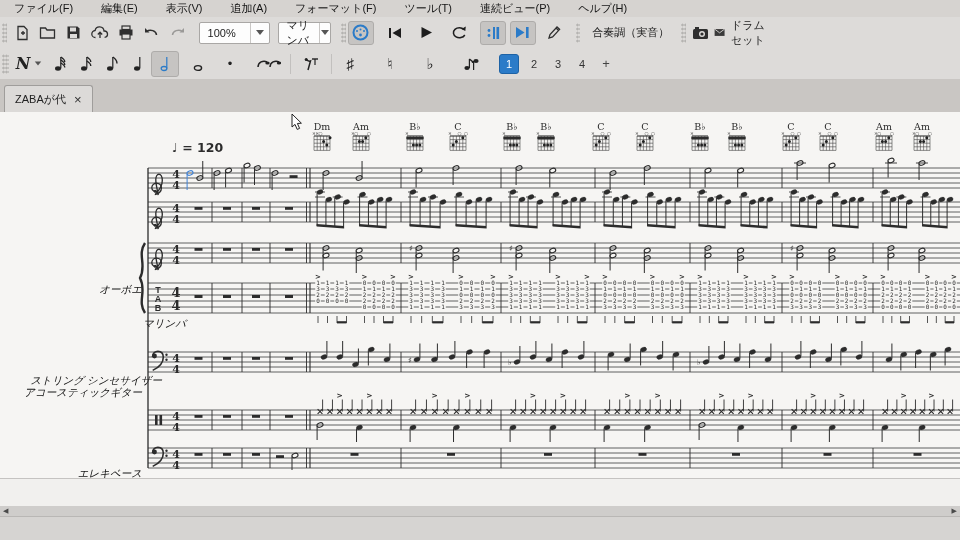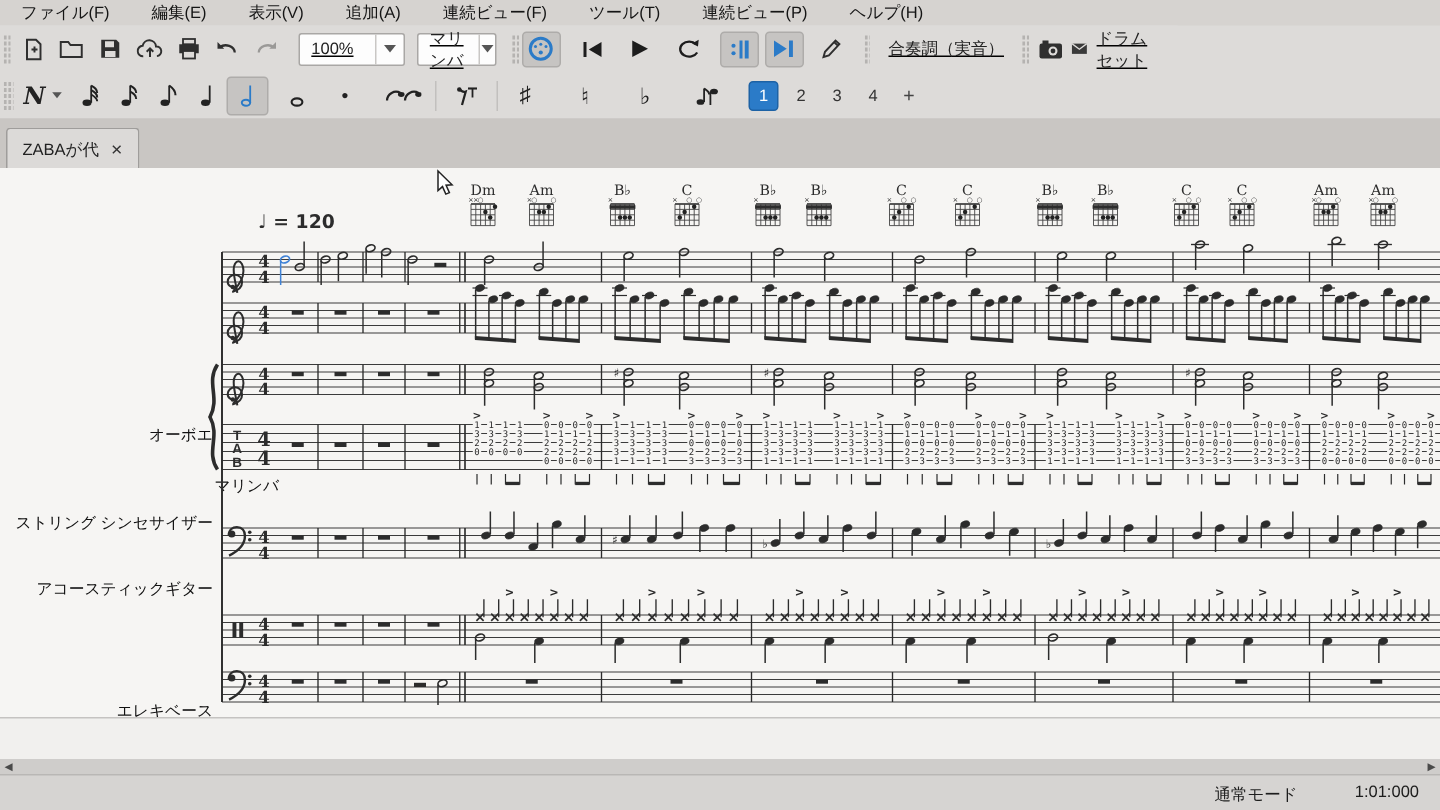--- a/index.html
+++ b/index.html
@@ -5,21 +5,21 @@
   html,body{margin:0;padding:0;}
   body{width:960px;height:540px;position:relative;overflow:hidden;
        font-family:"Liberation Sans",sans-serif;background:#dddbd9;
        -webkit-font-smoothing:antialiased;}
   
   .menubar{position:absolute;top:0;left:0;width:960px;height:17px;background:#d6d3d0;
            display:flex;align-items:center;gap:0;font-size:11px;color:#151515;}
   .menu-item{padding:1px 14px 2px 14px;cursor:default;}
   
   .toolbar1{position:absolute;top:17px;left:0;width:785px;height:31px;background:#dddbd9;
-            border-bottom:1px solid #c8c6c4;display:flex;align-items:center;text-decoration:underline;}
+            border-bottom:1px solid #c8c6c4;display:flex;align-items:center;}
   .grip{width:7px;height:20px;margin:0 2px;
         background-image:radial-gradient(#b5b3b1 1px,transparent 1.2px);
         background-size:3px 4px;}
   .tbtn{width:26px;height:24px;display:flex;align-items:center;justify-content:center;
         border-radius:3px;color:#2f2f2f;flex:0 0 auto;}
   .tbtn svg{display:block;}
   .tbtn.pressed{background:#c6c4c2;border:1px solid #aeacaa;width:24px;height:22px;}
   .disabled{opacity:.38;}
   .selbox{height:20px;background:#fdfdfd;border:1px solid #a9a7a5;border-radius:2px;
           display:flex;align-items:center;font-size:11px;color:#222;margin:0 4px;}
@@ -51,21 +51,21 @@
   
   .tabbar{position:absolute;top:79px;left:0;width:960px;height:33px;background:#c9c6c3;
           border-bottom:1px solid #b3b1af;display:flex;align-items:flex-end;}
   .doc-tab{height:26px;background:#dcdad8;border:1px solid #9f9d9b;border-bottom:none;
            border-radius:3px 3px 0 0;margin-left:4px;display:flex;align-items:center;
            gap:8px;padding:0 10px;font-size:11px;color:#222;}
   .tab-close{font-size:13px;color:#333;}
   
   .score{position:absolute;top:112px;left:0;width:960px;height:366px;background:#f6f5f3;}
   .inst-label{position:absolute;left:0;width:142px;text-align:right;font-size:10.5px;
-              color:#111;white-space:nowrap;}
+              color:#111;white-space:nowrap;font-style:italic;}
   .score-svg{position:absolute;top:0;left:0;pointer-events:none;}
   
   .navigator{position:absolute;top:478px;left:0;width:960px;height:28px;background:#f1f0ee;
              border-top:1px solid #c5c3c1;}
   .hscroll{position:absolute;top:506px;left:0;width:960px;height:10px;background:#cfcdcb;
            display:flex;align-items:center;justify-content:space-between;}
   .scroll-arrow{font-size:7px;color:#4a4a4a;padding:0 3px;}
   .statusbar{position:absolute;top:516px;left:0;width:960px;height:24px;background:#d6d4d2;
              border-top:1px solid #b9b7b5;display:flex;align-items:center;font-size:11px;
              color:#1d1d1d;}
@@ -73,21 +73,21 @@
   .status-right{margin-left:auto;display:flex;gap:38px;padding-right:14px;}
 </style>
 </head>
 <body>
 
 <div class="menubar">
   <span class="menu-item">ファイル(F)</span>
   <span class="menu-item">編集(E)</span>
   <span class="menu-item">表示(V)</span>
   <span class="menu-item">追加(A)</span>
-  <span class="menu-item">連続ビュー(F)</span>
+  <span class="menu-item">フォーマット(F)</span>
   <span class="menu-item">ツール(T)</span>
   <span class="menu-item">連続ビュー(P)</span>
   <span class="menu-item">ヘルプ(H)</span>
 </div>
 
 <div class="toolbar1">
   <div class="grip"></div>
 
   <div class="tbtn">
     <svg width="16" height="16" viewBox="0 0 16 16">
@@ -316,21 +316,21 @@
 <div class="tabbar">
   <div class="doc-tab">
     <span>ZABAが代</span>
     <span class="tab-close">×</span>
   </div>
 </div>
 
 <div class="score">
   <div class="inst-label" style="top:171px;">オーボエ</div>
   <div class="inst-label" style="top:205px;padding-left:44px;">マリンバ</div>
-  <div class="inst-label" style="top:230px;">ストリング シンセサイザー</div>
+  <div class="inst-label" style="top:262px;padding-left:20px;">ストリング シンセサイザー</div>
   <div class="inst-label" style="top:274px;">アコースティックギター</div>
   <div class="inst-label" style="top:355px;">エレキベース</div>
   <div class="inst-label" style="top:413px;">ドラムセット</div>
 
 </div>
 
 <svg class="score-svg" width="960" height="540" viewBox="0 0 960 540">
     <line x1="148" y1="168" x2="960" y2="168" stroke="#3b3b3b" stroke-width="0.8"></line>
     <line x1="148" y1="173" x2="960" y2="173" stroke="#3b3b3b" stroke-width="0.8"></line>
     <line x1="148" y1="178" x2="960" y2="178" stroke="#3b3b3b" stroke-width="0.8"></line>
@@ -1945,17 +1945,13 @@
     <rect x="2.5" y="479.5" width="70" height="25" fill="rgba(63,130,214,0.10)" stroke="#3f82d6" stroke-width="1.6"></rect>
   </svg>
 
 <div class="navigator"></div>
 <div class="hscroll">
   <span class="scroll-arrow">◀</span>
   <span class="scroll-arrow">▶</span>
 </div>
 
 <div class="statusbar">
-  <span class="status-right">
-    <span>通常モード</span>
-    <span>1:01:000</span>
-  </span>
 </div>
 
 </body></html>

